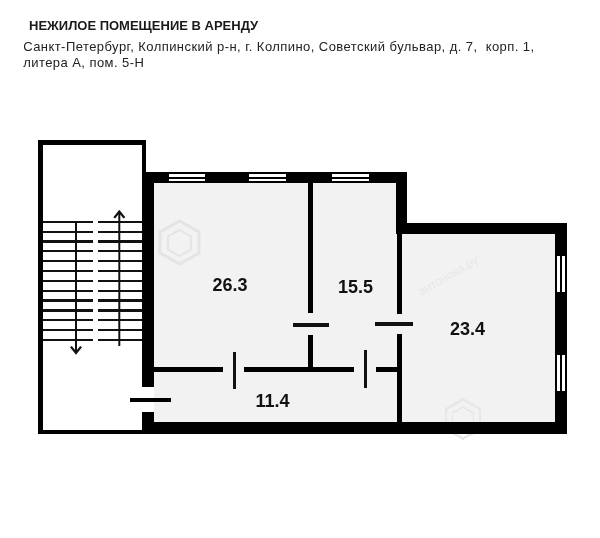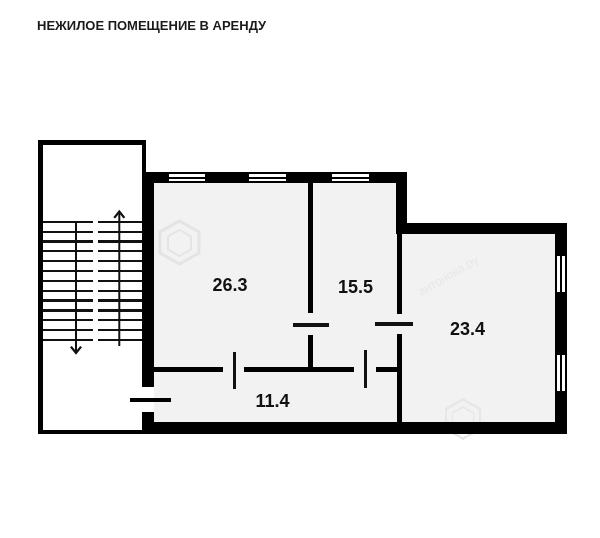--- a/index.html
+++ b/index.html
@@ -1,25 +1,26 @@
 <!DOCTYPE html>
 <html><head>
 <meta charset="utf-8">
 <style>
   html,body{margin:0;padding:0;background:#ffffff;}
   .page{position:relative;width:600px;height:538px;background:#ffffff;font-family:"Liberation Sans",sans-serif;overflow:hidden;}
-  .title{position:absolute;left:37px;top:18.2px;font-size:13px;font-weight:bold;color:#1a1a1a;line-height:16.5px;letter-spacing:0px;}
+  .title{position:absolute;left:29px;top:18.2px;font-size:13px;font-weight:bold;color:#1a1a1a;line-height:16.5px;letter-spacing:0px;}
   .addr{position:absolute;left:23.2px;top:38.5px;font-size:13px;color:#222;line-height:16.5px;letter-spacing:0.44px;}
 </style>
 </head>
 <body>
 <div class="page">
 
 <div class="title">НЕЖИЛОЕ ПОМЕЩЕНИЕ В АРЕНДУ</div>
 
+<div class="addr">Санкт-Петербург, Колпинский р-н, г. Колпино, Советский бульвар, д. 7,&nbsp; корп. 1,<br>литера А, пом. 5-Н</div>
 
 <svg width="600" height="538" viewBox="0 0 600 538" style="position:absolute;left:0;top:0;" shape-rendering="crispEdges">
 
   <rect x="154" y="183" width="243" height="239" fill="#f2f2f2"></rect>
 
   <rect x="396" y="234" width="159" height="188" fill="#f2f2f2"></rect>
 
   <g fill="none" stroke="#e4e4e4" stroke-width="3" shape-rendering="auto">
     <path d="M179.5 221 L199 232 L199 253 L179.5 264 L160 253 L160 232 Z"></path>
     <path d="M179.5 230 L191 236.5 L191 249.5 L179.5 256 L168 249.5 L168 236.5 Z" stroke-width="2"></path>

